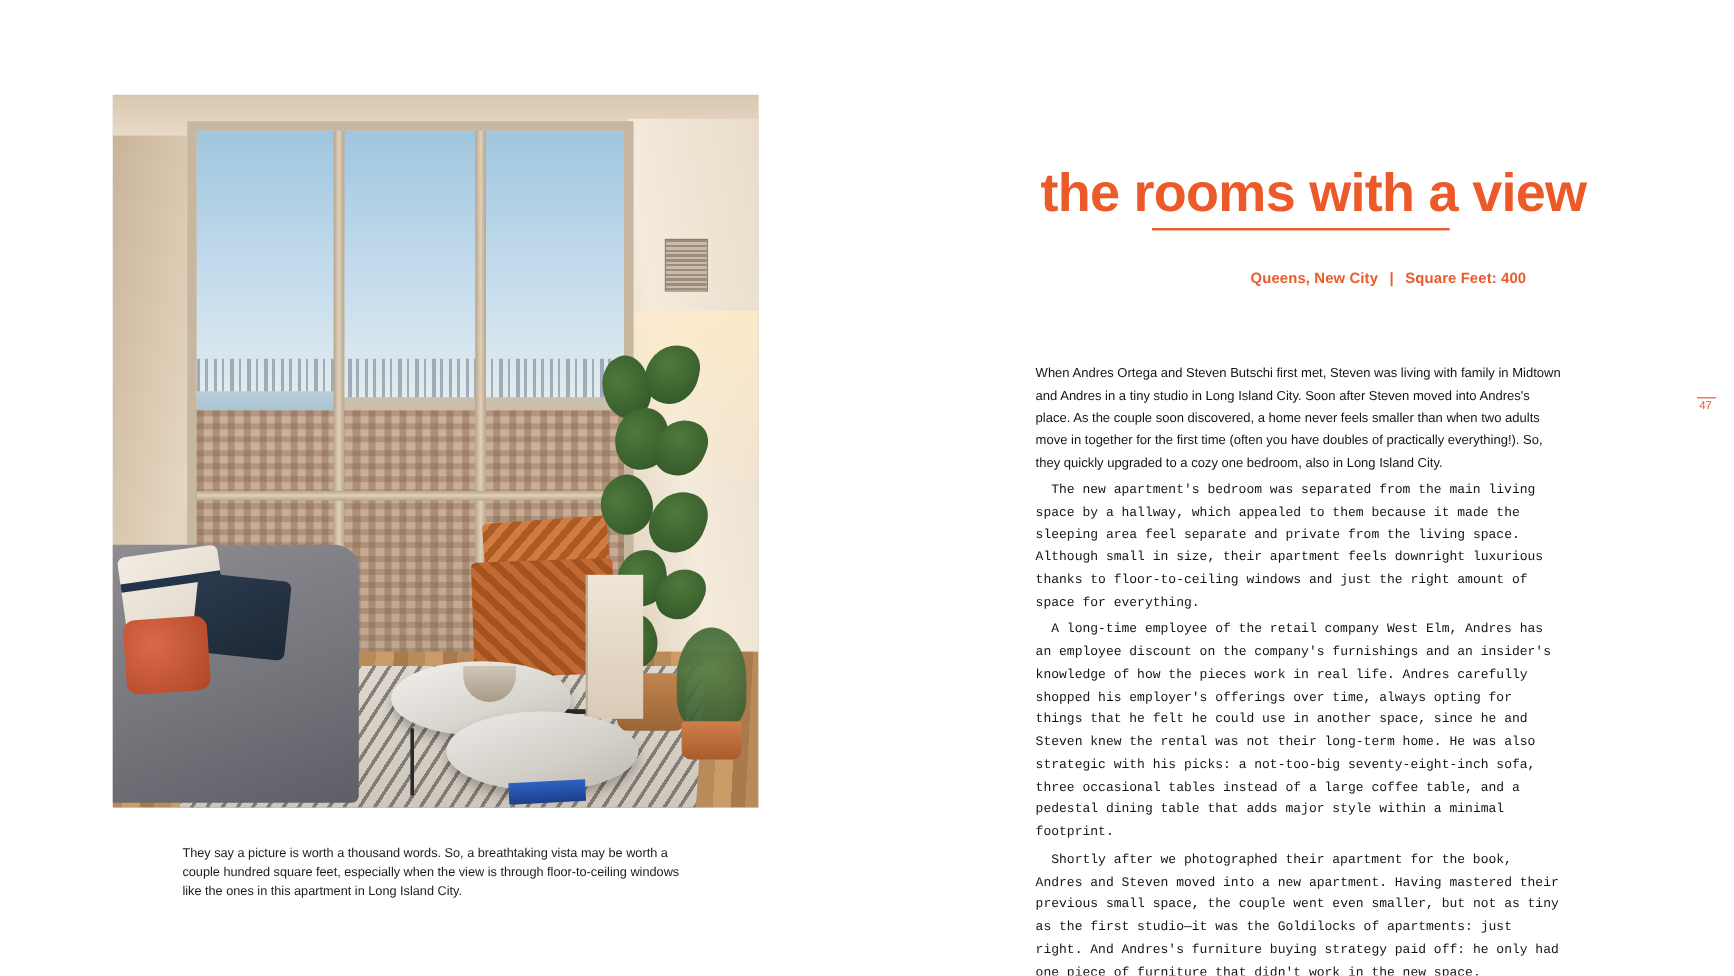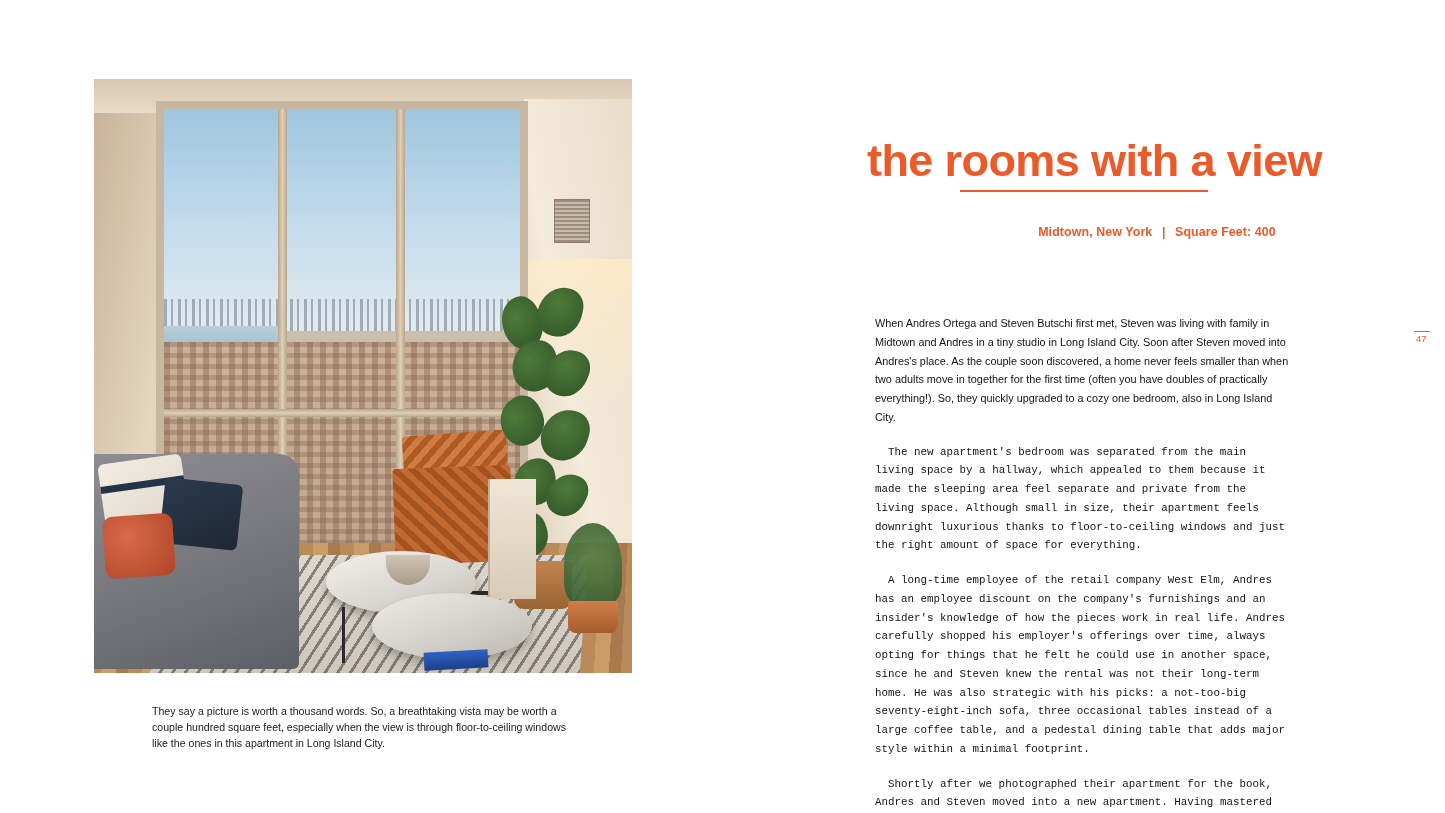--- a/index.html
+++ b/index.html
@@ -288,21 +288,21 @@
     position: absolute;
     left: 137px;
     top: 298px;
     width: 448px;
     font-size: 10.85px;
     line-height: 1.73;
     color: #131313;
     text-align: left;
   }
   .body-copy p {
-    margin: 16px;
+    margin: 4px;
   }
   .body-copy p + p {
     text-indent: 13px;
     font-family: Liberation Mono, monospace;
   }
 
   .folio {
     position: absolute;
     left: 694px;
     top: 333px;
@@ -385,21 +385,21 @@
     <div class="caption">They say a picture is worth a thousand words. So, a breathtaking vista may be worth a couple hundred square feet, especially when the view is through floor-to-ceiling windows like the ones in this apartment in Long Island City.</div>
   </div>
 
   <div class="right-page">
 
     <h1 class="headline">the rooms with a view</h1>
 
     <div class="rule"></div>
 
     <div class="meta">
-      <span>Midtown, New York</span>
+      <span>Queens, New City</span>
       <span class="sep">|</span>
       <span>Square Feet: 400</span>
     </div>
 
     <div class="body-copy">
       <p>When Andres Ortega and Steven Butschi first met, Steven was living with family in Midtown and Andres in a tiny studio in Long Island City. Soon after Steven moved into Andres's place. As the couple soon discovered, a home never feels smaller than when two adults move in together for the first time (often you have doubles of practically everything!). So, they quickly upgraded to a cozy one bedroom, also in Long Island City.</p>
       <p>The new apartment's bedroom was separated from the main living space by a hallway, which appealed to them because it made the sleeping area feel separate and private from the living space. Although small in size, their apartment feels downright luxurious thanks to floor-to-ceiling windows and just the right amount of space for everything.</p>
       <p>A long-time employee of the retail company West Elm, Andres has an employee discount on the company's furnishings and an insider's knowledge of how the pieces work in real life. Andres carefully shopped his employer's offerings over time, always opting for things that he felt he could use in another space, since he and Steven knew the rental was not their long-term home. He was also strategic with his picks: a not-too-big seventy-eight-inch sofa, three occasional tables instead of a large coffee table, and a pedestal dining table that adds major style within a minimal footprint.</p>
       <p>Shortly after we photographed their apartment for the book, Andres and Steven moved into a new apartment. Having mastered their previous small space, the couple went even smaller, but not as tiny as the first studio—it was the Goldilocks of apartments: just right. And Andres's furniture buying strategy paid off: he only had one piece of furniture that didn't work in the new space.</p>
     </div>

